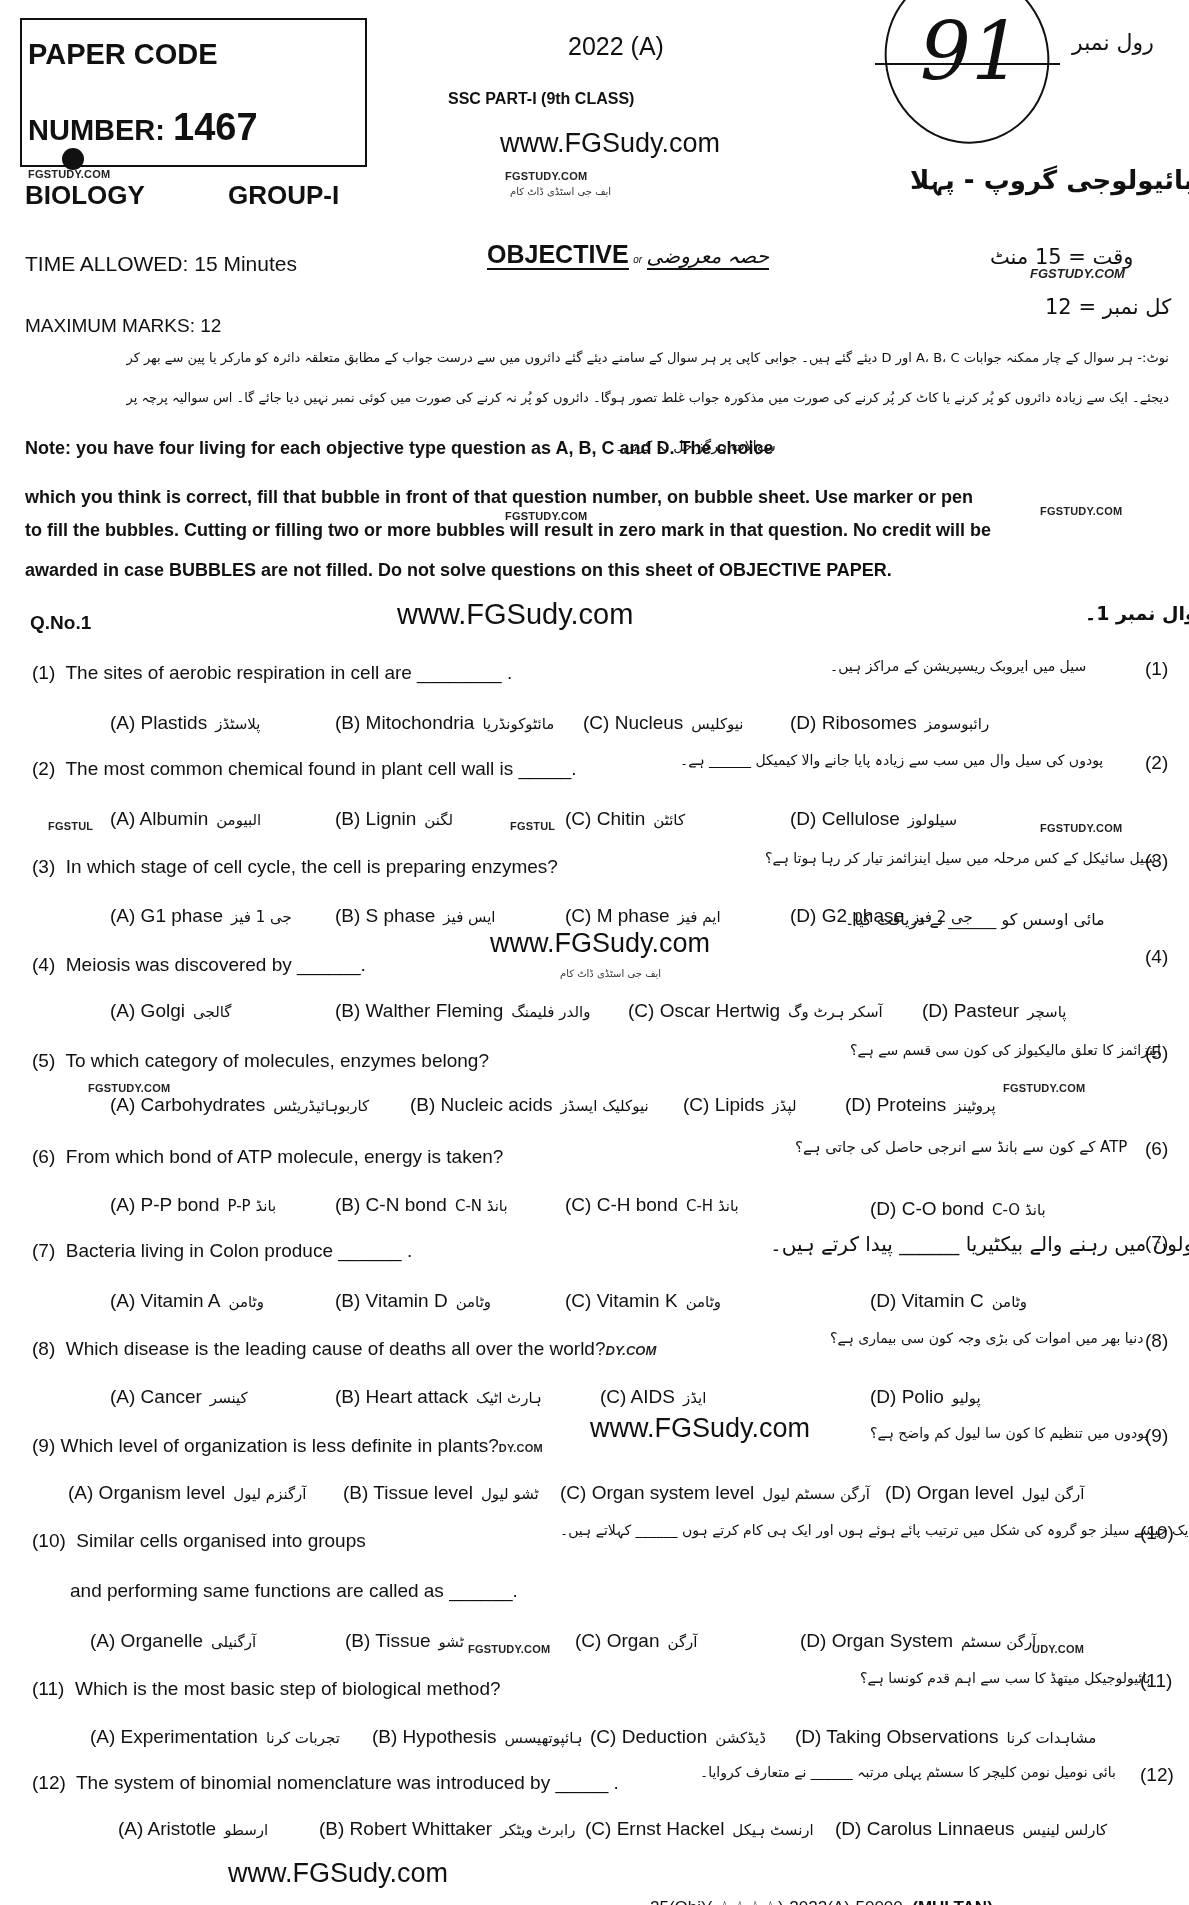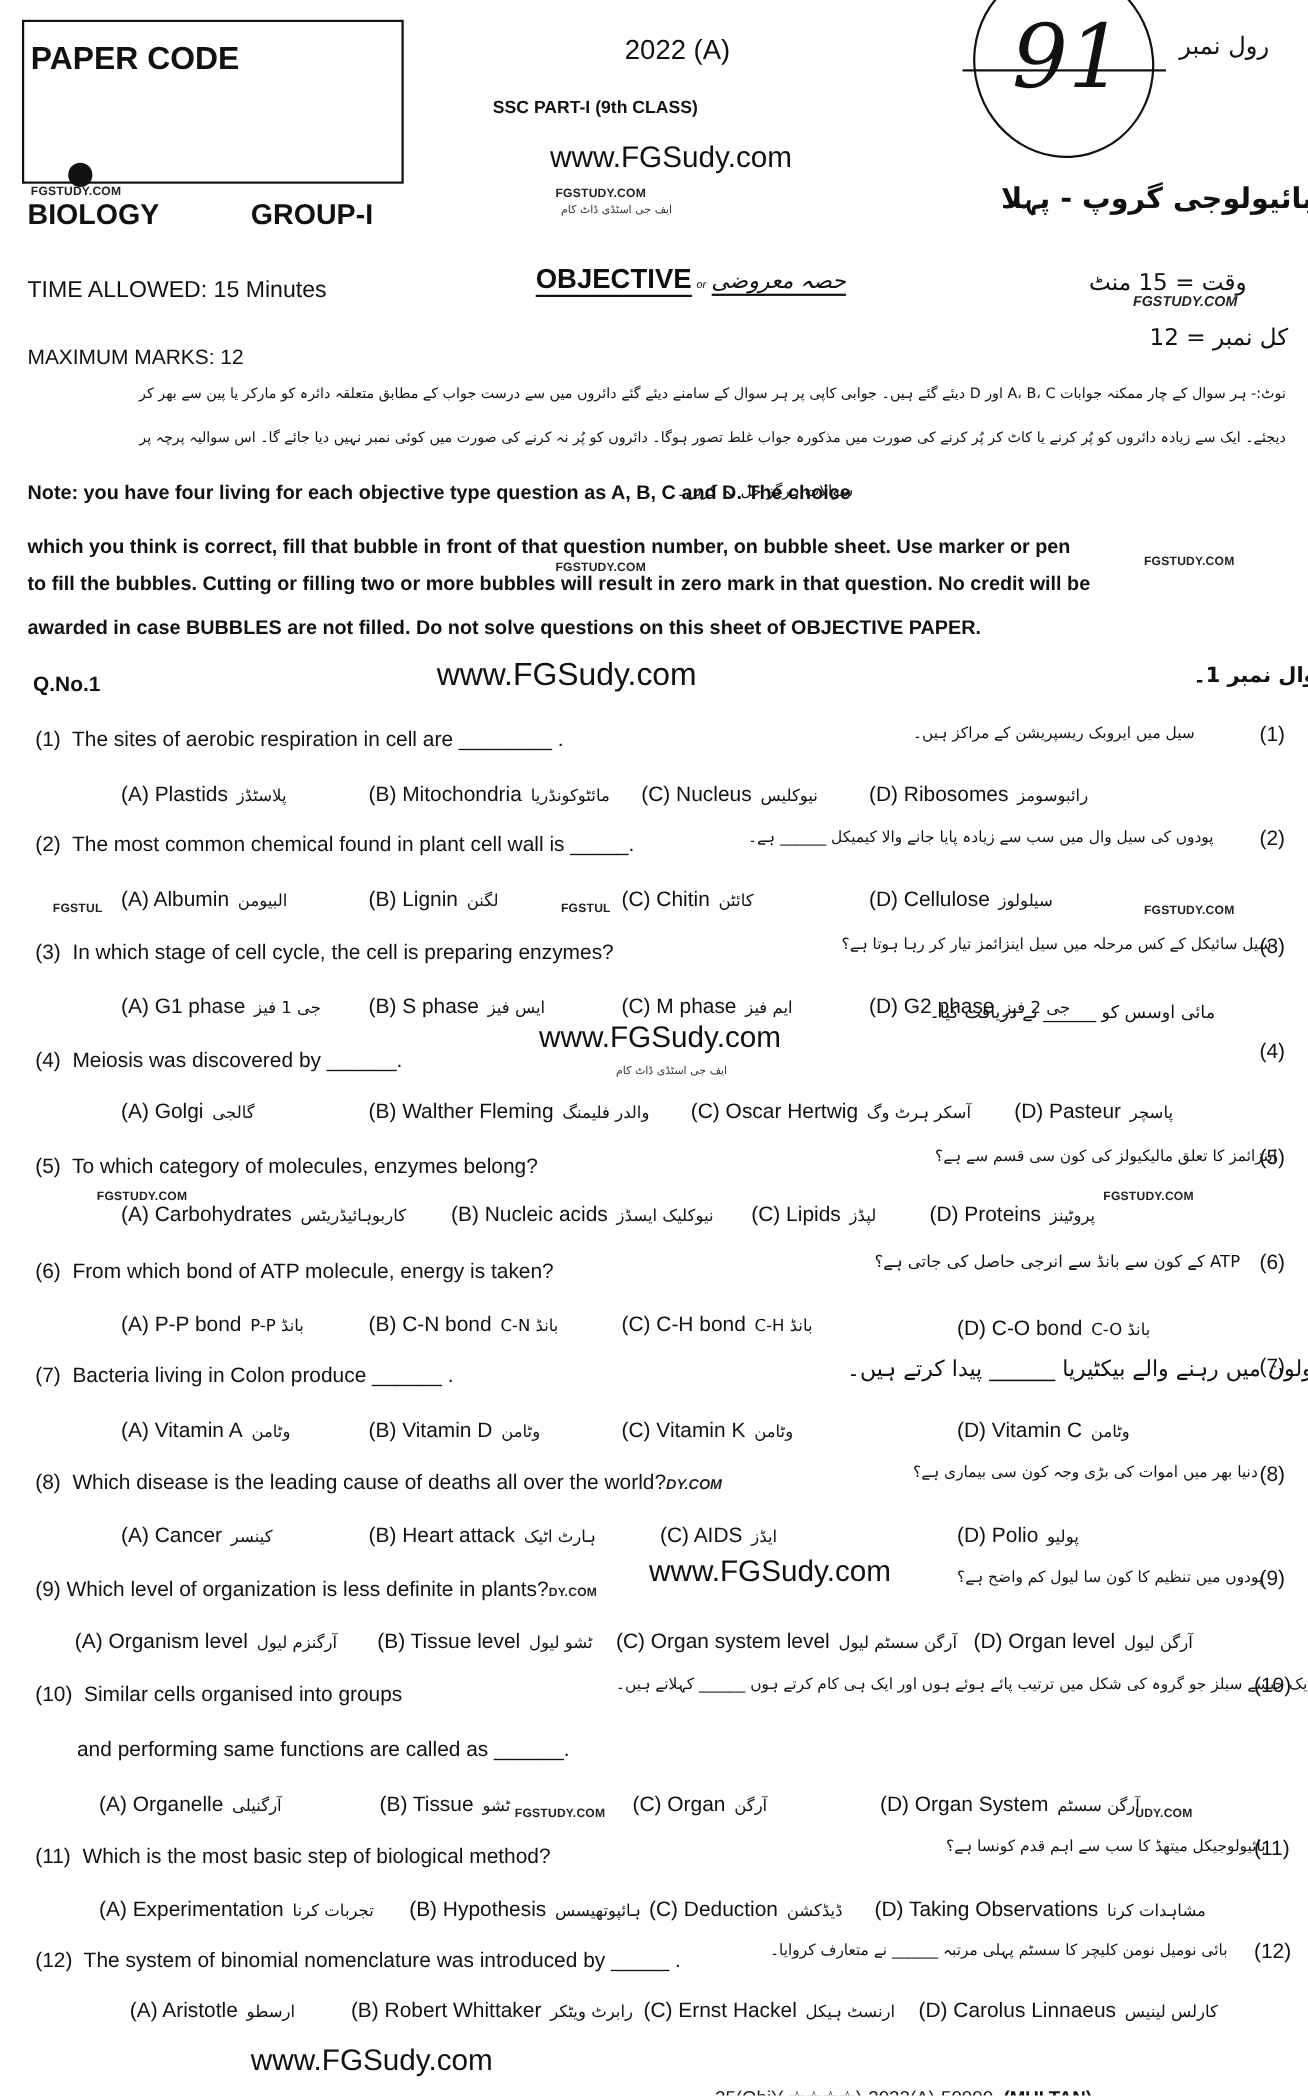--- a/index.html
+++ b/index.html
@@ -24,20 +24,24 @@
   .uline { border-bottom:2px solid #111; }
   .roll-circle { position:absolute; left:885px; top:-30px; width:160px; height:170px; border:2px solid #111; border-radius:50%; transform:rotate(-15deg); }
   .roll-line { position:absolute; left:875px; top:63px; width:185px; height:2px; background:#111; }
   .roll-num { position:absolute; left:920px; top:5px; font-family:"DejaVu Serif", serif; font-size:80px; font-style:italic; }
 </style>
 </head>
 <body>
 
 <div class="code-box">
   <div class="l1">PAPER  CODE</div>
+  <div class="l2">
+    <span>NUMBER:</span>
+    <span class="num">1467</span>
+  </div>
   <div class="blob"></div>
 </div>
 <div class="abs wm" style="left:28px;top:168px;">FGSTUDY.COM</div>
 <div class="abs h-big" style="left:25px;top:180px;">BIOLOGY</div>
 <div class="abs h-big" style="left:228px;top:180px;">GROUP-I</div>
 <div class="abs" style="left:25px;top:252px;font-size:21px;">TIME ALLOWED: 15 Minutes</div>
 <div class="abs" style="left:25px;top:315px;font-size:19px;">MAXIMUM MARKS: 12</div>
 
 <div class="abs" style="left:568px;top:32px;font-size:25px;">2022 (A)</div>
 <div class="abs b" style="left:448px;top:90px;font-size:16px;">SSC PART-I (9th CLASS)</div>

